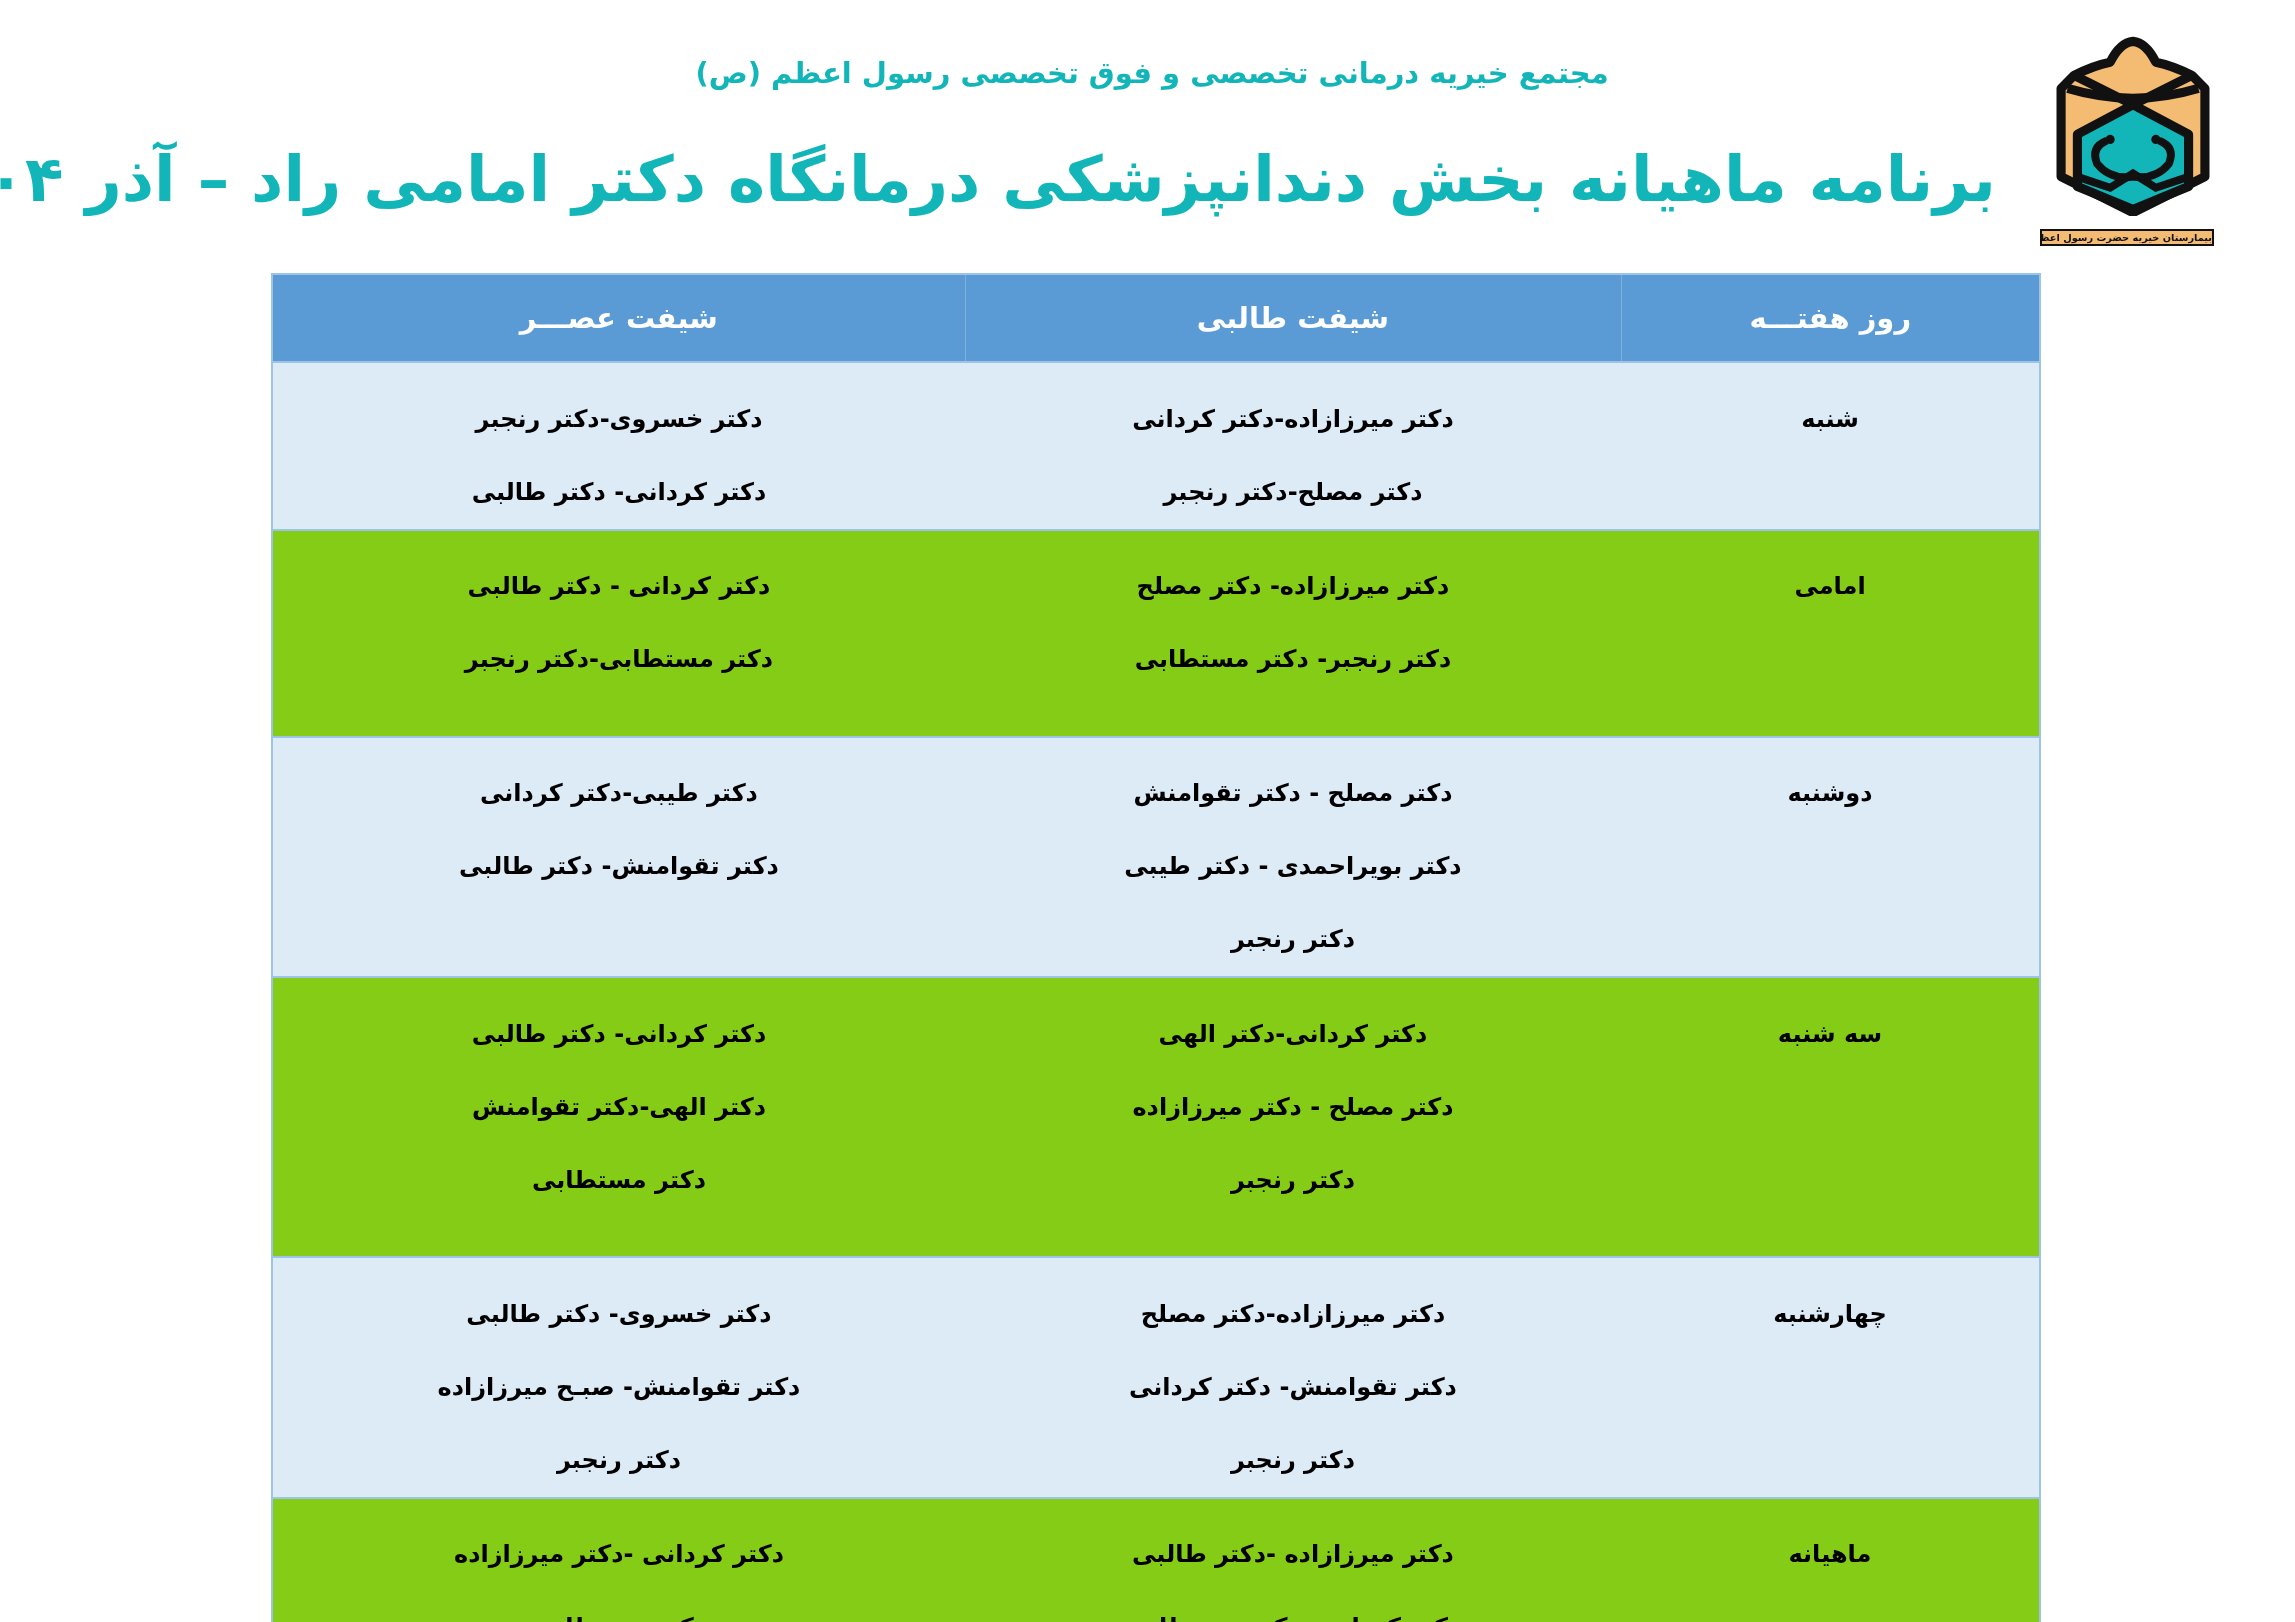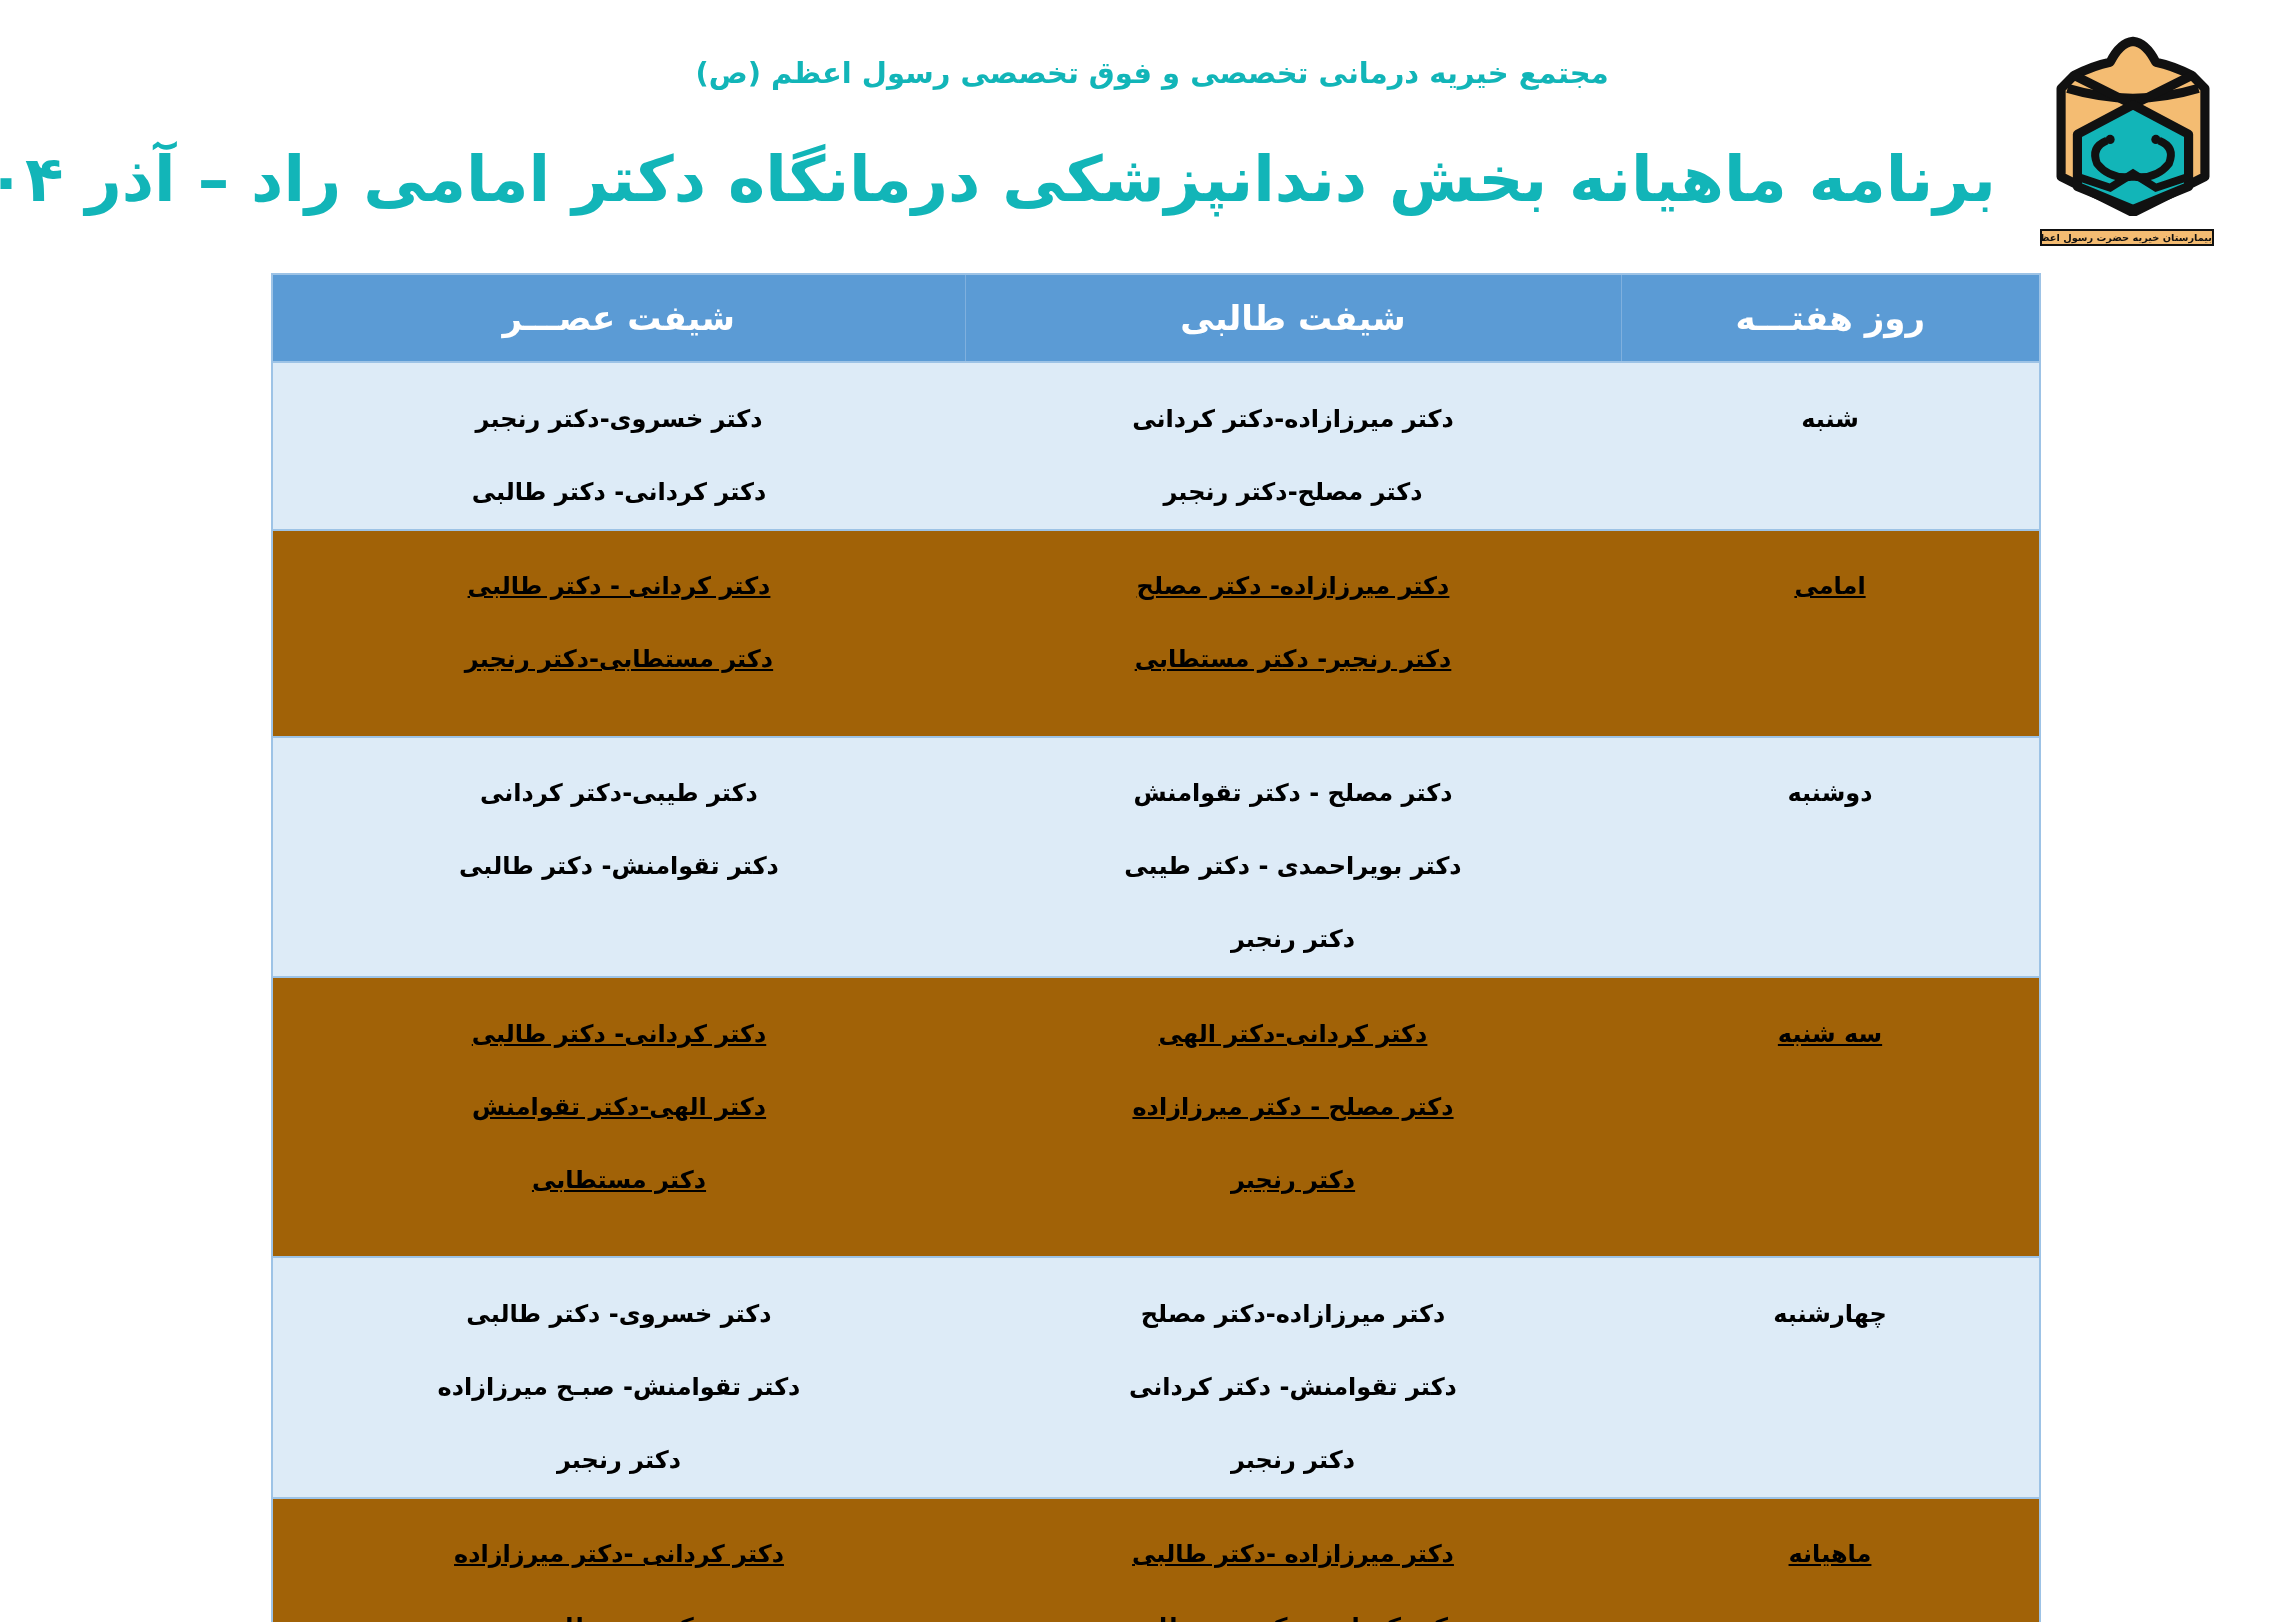--- a/index.html
+++ b/index.html
@@ -30,26 +30,26 @@
   .schedule {
     position: absolute; left: 271px; top: 273px; width: 1769px;
     border-collapse: collapse; table-layout: fixed; direction: rtl;
     border: 2px solid #9DC3E6;
   }
   .schedule th, .schedule td {
     border-top: 2px solid #9DC3E6; border-bottom: 2px solid #9DC3E6;
     text-align: center; vertical-align: top; padding: 0; box-sizing: border-box;
   }
   .schedule th {
-    background: #5B9BD5; color: #ffffff; height: 88px; font-size: 34px; font-weight: bold;
+    background: #5B9BD5; color: #ffffff; height: 88px; font-size: 29px; font-weight: bold;
     vertical-align: middle; border-left: 0.7px solid #7FB0DE;
   }
   .schedule td { font-size: 24px; font-weight: bold; color: #000; padding-top: 19.6px; }
   .schedule tr.shaded td { background: #DDEBF7; }
-  .schedule tr.plain td { background: #a16207; text-decoration: underline; }
+  .schedule tr.plain td { background: #84cc16; }
   .col-day { width: 419px; }
   .col-morning { width: 656px; }
   .col-evening { width: 693px; }
   .line { display: block; height: 73px; line-height: 73px; white-space: nowrap; }
   .r1 td { height: 149px; } .r2 td { height: 207px; } .r3 td { height: 226px; }
   .r4 td { height: 280px; } .r5 td { height: 224px; } .r6 td { height: 151px; }
 </style>
 </head>
 <body>
 

